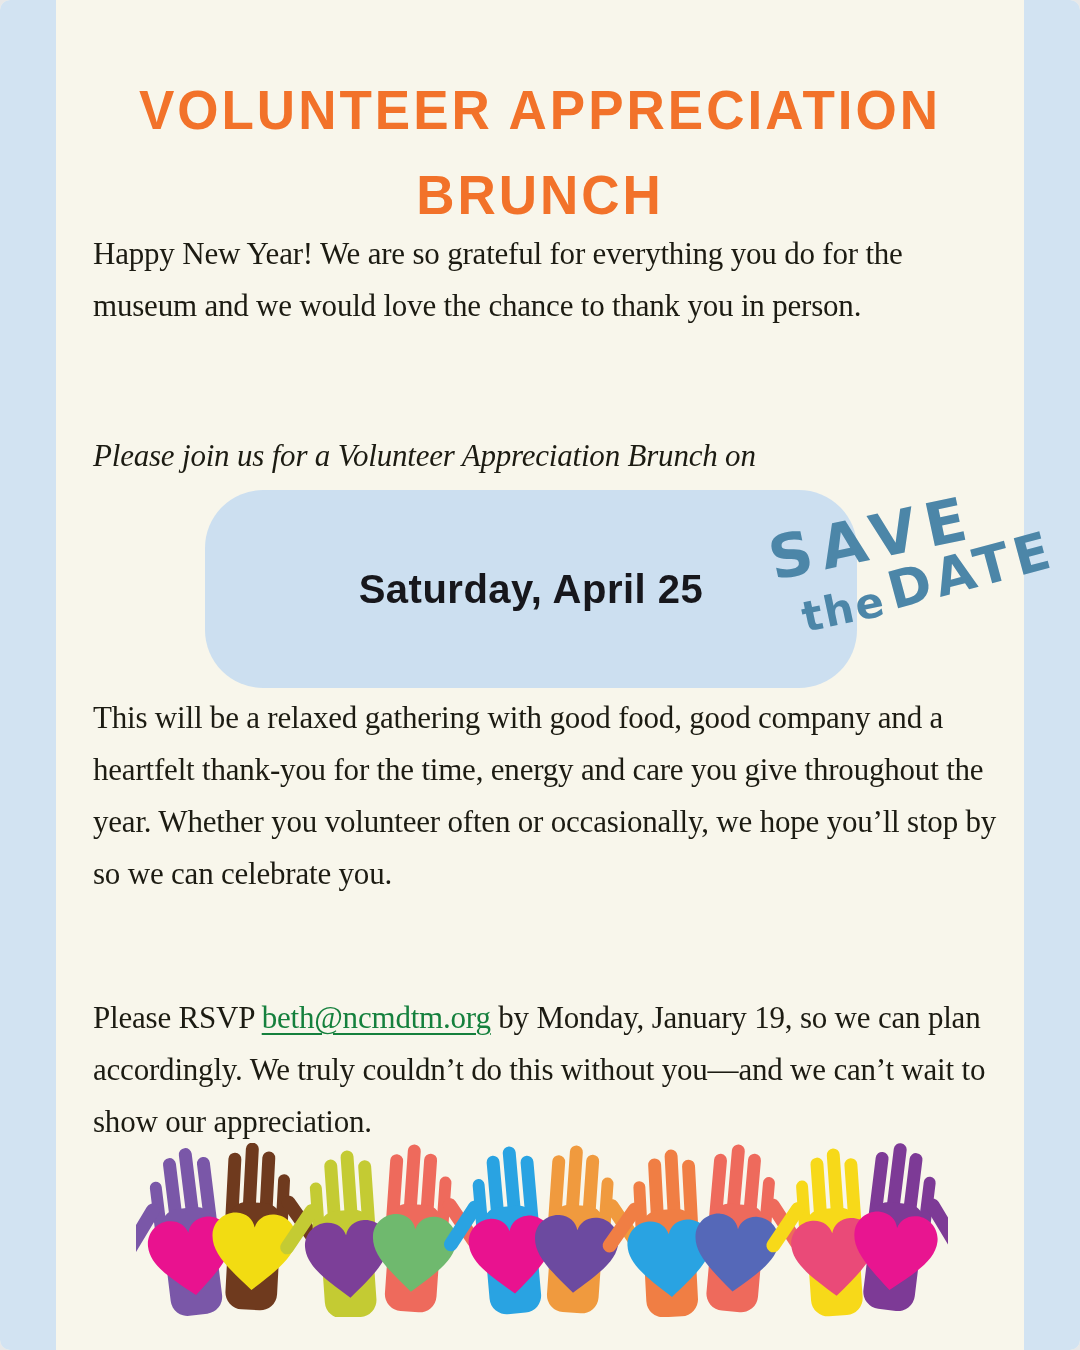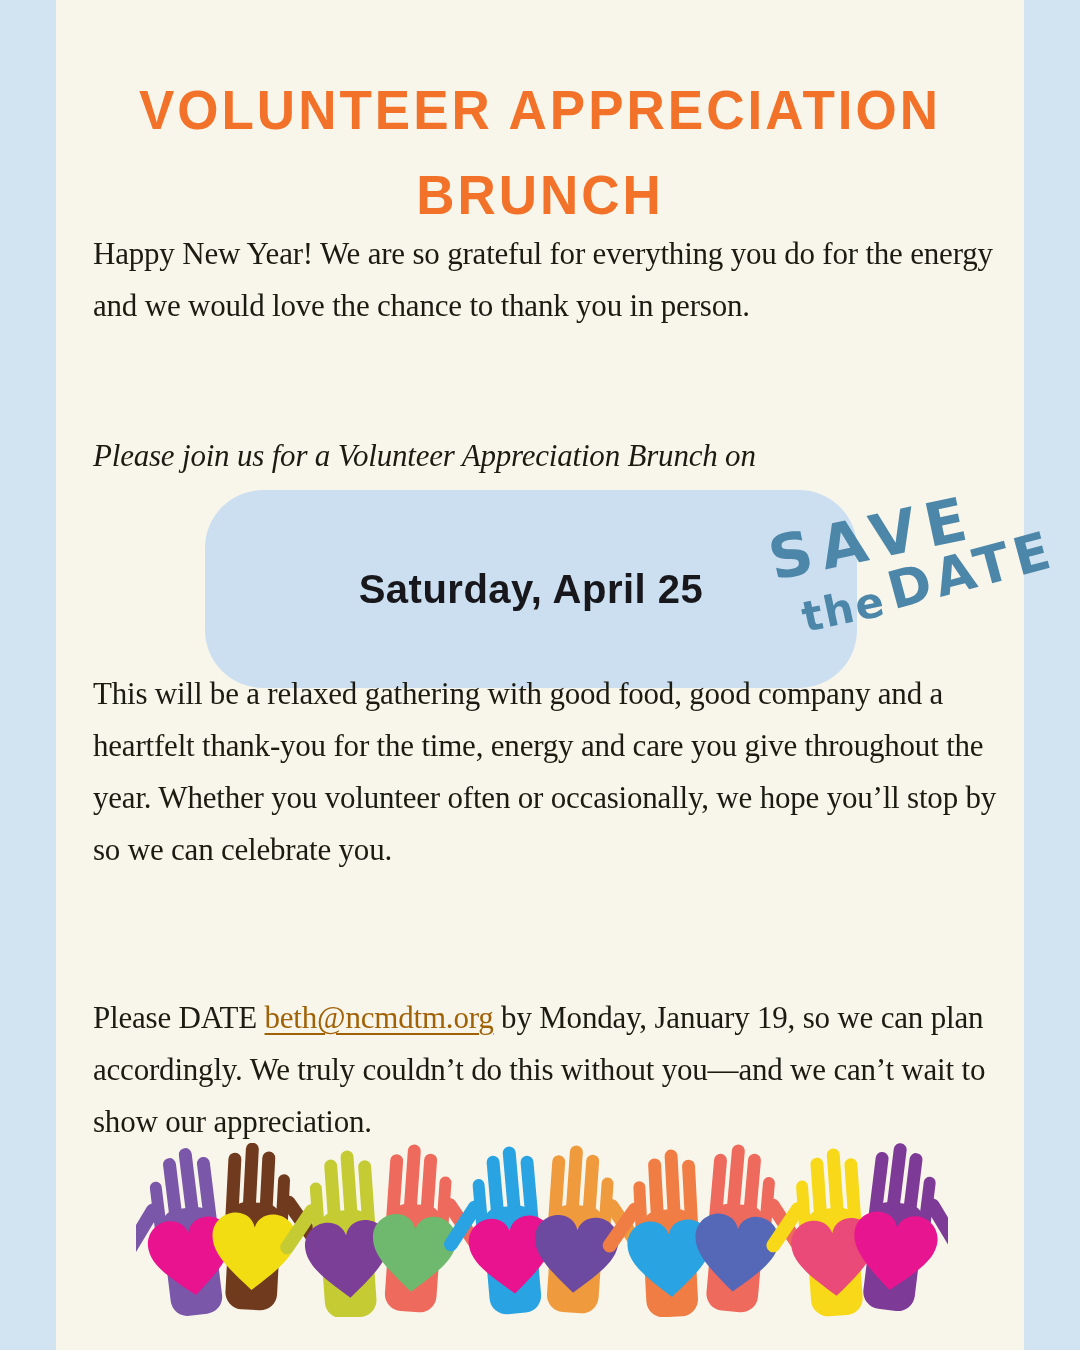--- a/index.html
+++ b/index.html
@@ -28,23 +28,23 @@
   }
   .body-text{
     position:absolute;left:93px;width:916px;
     font-size:31px;
     line-height:52px;
     color:#1C1B12;
     letter-spacing:-0.2px;
   }
   .p-intro1{top:228px;}
   .p-intro2{top:430px;font-style:italic;}
-  .p-body{top:668px;}
+  .p-body{top:692px;}
   .p-rsvp{top:992px;}
-  .email-link{color:#a16207;text-underline-offset:5px;text-decoration-thickness:2px;margin-top:21px;}
+  .email-link{color:#15803d;text-underline-offset:5px;text-decoration-thickness:2px;margin-top:21px;}
 
   .event-card{
     position:absolute;left:205px;top:490px;
     width:652px;height:198px;
     border-radius:58px;
     display:flex;flex-direction:column;justify-content:center;align-items:center;
     font-family:"Liberation Sans", sans-serif;
     font-weight:bold;
     font-size:40px;
     line-height:47px;
@@ -67,49 +67,49 @@
   .std-date{font-size:52px;letter-spacing:5px;display:inline-block;transform:rotate(-3deg) translateY(-6px);}
 
   .hands-illustration{
     position:absolute;left:136px;top:1143px;width:812px;height:174px;
   }
   .hands-illustration svg{display:block;width:100%;height:100%;}
 </style>
 </head>
 <body>
 
-<div class="page" style="background: rgb(248, 246, 235);">
+<div class="page" style="background: rgb(248, 246, 235); border-radius: 10px;">
 
   <div class="side-bar left" style="background: rgb(210, 227, 242);"></div>
   <div class="side-bar right" style="background: rgb(210, 227, 242);"></div>
 
   <div class="title" style="color: rgb(242, 114, 42);">
     <div>VOLUNTEER APPRECIATION</div>
     <div>BRUNCH</div>
   </div>
 
-  <div class="body-text p-intro1">Happy New Year! We are so grateful for everything you do for the energy and we would love the chance to thank you in person.</div>
+  <div class="body-text p-intro1">Happy New Year! We are so grateful for everything you do for the museum and we would love the chance to thank you in person.</div>
 
   <div class="body-text p-intro2">Please join us for a Volunteer Appreciation Brunch on</div>
 
   <div class="event-card" style="background: rgb(204, 223, 240); color: rgb(23, 23, 28);">
     <div>Saturday, April 25</div>
   </div>
 
   <div class="save-the-date" style="color: rgb(76, 134, 168);">
     <div class="std-line1">SAVE</div>
     <div class="std-line2">
       <span class="std-the">the</span>
       <span class="std-date">DATE</span>
     </div>
   </div>
 
   <div class="body-text p-body">This will be a relaxed gathering with good food, good company and a heartfelt thank-you for the time, energy and care you give throughout the year. Whether you volunteer often or occasionally, we hope you’ll stop by so we can celebrate you.</div>
 
-  <div class="body-text p-rsvp"><span>Please DATE </span><a href="#" class="email-link">beth@ncmdtm.org</a><span> by Monday, January 19, so we can plan accordingly.  We truly couldn’t do this without you—and we can’t wait to show our appreciation.</span></div>
+  <div class="body-text p-rsvp"><span>Please RSVP </span><a href="#" class="email-link">beth@ncmdtm.org</a><span> by Monday, January 19, so we can plan accordingly.  We truly couldn’t do this without you—and we can’t wait to show our appreciation.</span></div>
 
   <div class="hands-illustration">
     <svg viewBox="0 0 812 175" preserveAspectRatio="xMidYMax meet" xmlns="http://www.w3.org/2000/svg">
       <defs>
         <g id="hand-shape">
           <rect x="-33" y="30" width="12" height="56" rx="6"></rect>
           <rect x="-17" y="8" width="13" height="78" rx="6.5"></rect>
           <rect x="0" y="0" width="13" height="86" rx="6.5"></rect>
           <rect x="17" y="11" width="13" height="78" rx="6.5"></rect>
           <rect x="-38" y="52" width="14" height="58" rx="7" transform="rotate(38 -31 56)"></rect>

